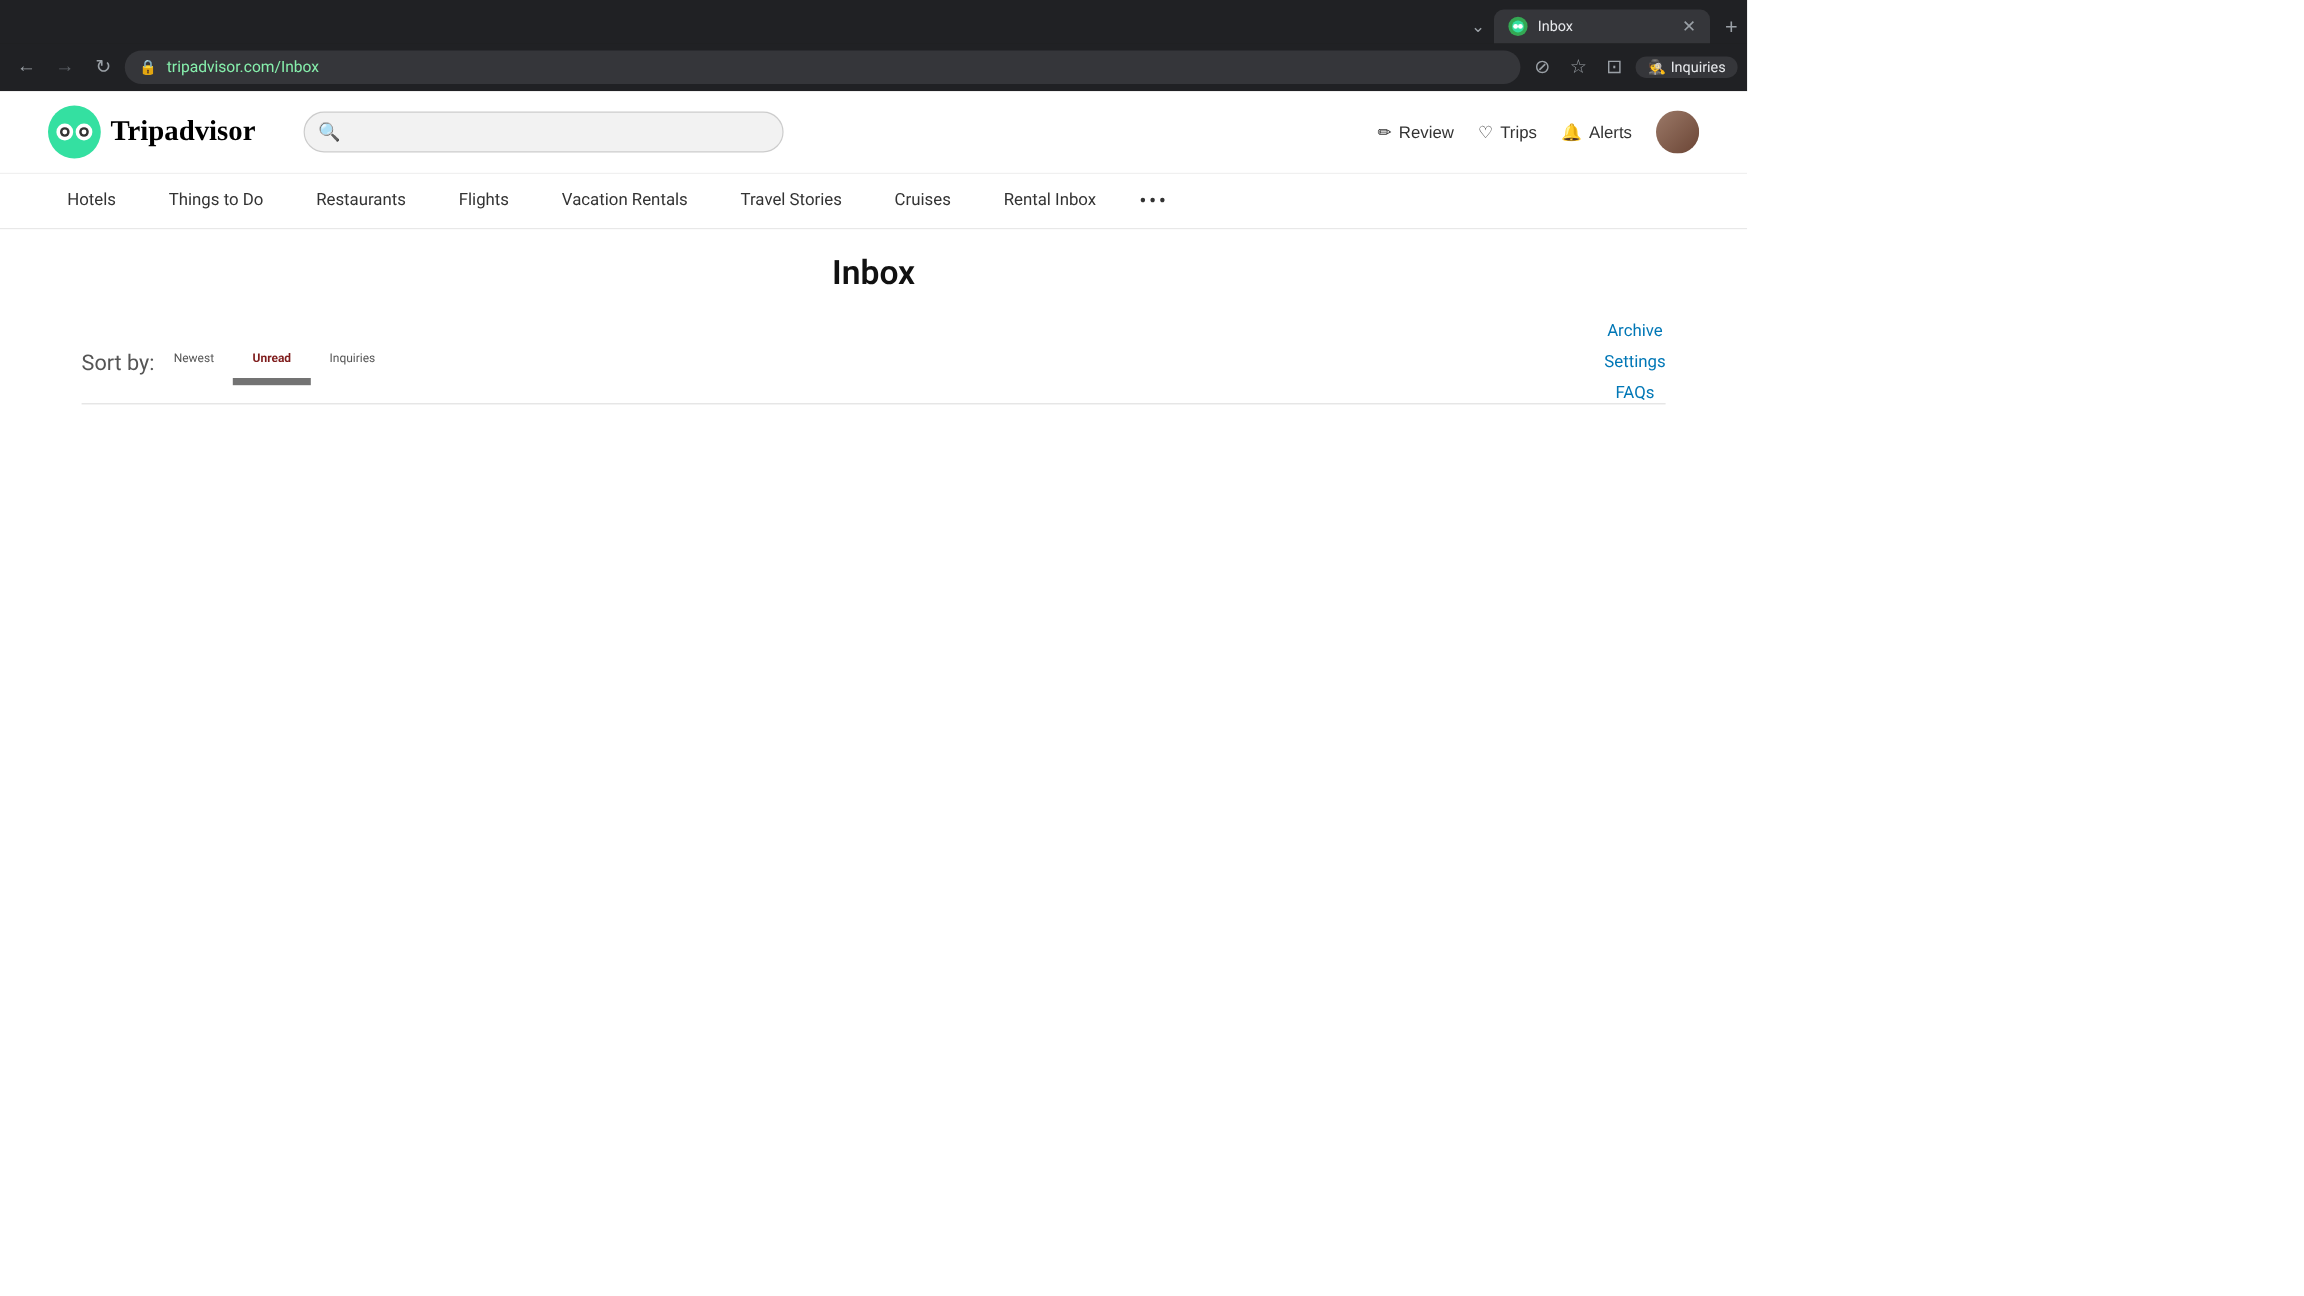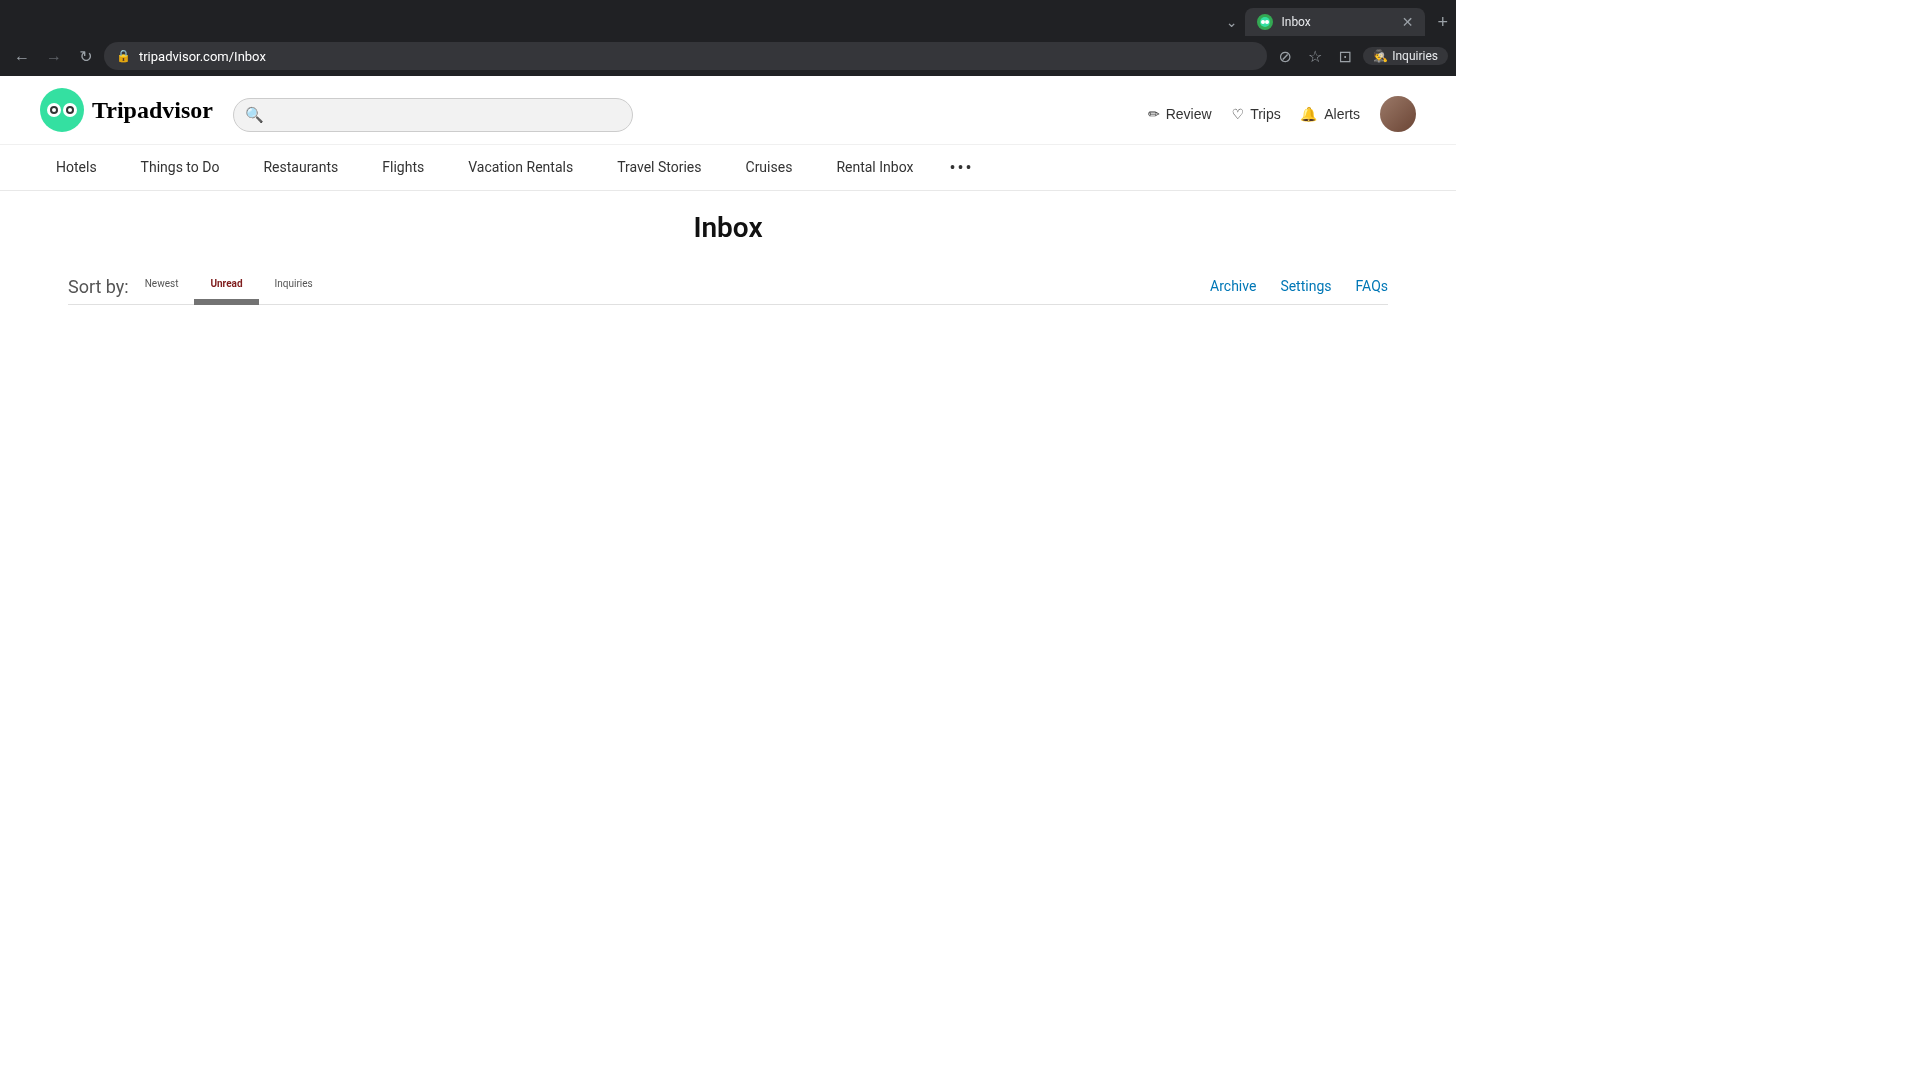--- a/index.html
+++ b/index.html
@@ -14,30 +14,30 @@
     .tab-close { font-size: 14px; color: #9aa0a6; cursor: pointer; flex-shrink: 0; }
     .tab-new { background: none; border: none; color: #9aa0a6; font-size: 18px; padding: 0 8px; cursor: pointer; margin-left: 4px; }
     .tab-list-btn { color: #9aa0a6; font-size: 14px; padding: 0 8px; margin-left: auto; }
 
     .address-bar-row { display: flex; align-items: center; background: #202124; padding: 4px 8px; height: 40px; gap: 4px; }
     .nav-btn { background: none; border: none; color: #9aa0a6; font-size: 16px; width: 28px; height: 28px; border-radius: 50%; cursor: pointer; display: flex; align-items: center; justify-content: center; }
     .nav-btn:disabled { color: #5f6368; }
     .address-bar { flex: 1; background: #35363a; border-radius: 20px; height: 28px; display: flex; align-items: center; padding: 0 12px; gap: 8px; }
     .address-lock { font-size: 12px; color: #9aa0a6; }
     .address-text { font-size: 13px; color: #e8eaed; flex: 1; }
-    .address-text span { color: #ffffff; }
+    .address-text span { color: #86efac; }
     .toolbar-icons { display: flex; align-items: center; gap: 2px; }
     .toolbar-icon-btn { background: none; border: none; color: #9aa0a6; font-size: 16px; width: 28px; height: 28px; border-radius: 50%; cursor: pointer; display: flex; align-items: center; justify-content: center; }
     .incognito-badge { background: #35363a; border-radius: 12px; padding: 2px 10px; font-size: 12px; color: #e8eaed; display: flex; align-items: center; gap: 4px; cursor: pointer; }
 
     
     .page { background: #fff; }
 
     
-    .site-header { display: flex; align-items: flex-end; padding: 12px 40px; border-bottom: 1px solid #f0f0f0; }
+    .site-header { display: flex; align-items: center; padding: 12px 40px; border-bottom: 1px solid #f0f0f0; gap: 20px; }
     .logo { display: flex; align-items: center; gap: 8px; text-decoration: none; flex-shrink: 0; }
     .logo-icon { width: 44px; height: 44px; background: #34e0a1; border-radius: 50%; display: flex; align-items: center; justify-content: center; font-size: 20px; }
     .logo-text { font-size: 24px; font-weight: 700; color: #000; font-family: 'Georgia', serif; }
     .search-bar { flex: 1; max-width: 400px; position: relative; margin: 0 20px; }
     .search-bar input { width: 100%; border: 1px solid #ccc; border-radius: 24px; padding: 8px 16px 8px 40px; font-size: 14px; outline: none; background: #f2f2f2; }
     .search-icon { position: absolute; left: 12px; top: 50%; transform: translateY(-50%); color: #555; font-size: 15px; }
     .header-actions { display: flex; align-items: center; gap: 20px; margin-left: auto; }
     .header-action-btn { display: flex; align-items: center; gap: 6px; background: none; border: none; cursor: pointer; font-size: 14px; color: #333; font-weight: 500; }
     .avatar { width: 36px; height: 36px; border-radius: 50%; background: #8B5E3C; overflow: hidden; cursor: pointer; }
     .avatar-img { width: 100%; height: 100%; object-fit: cover; background: linear-gradient(135deg, #8B6355, #5D3A2A); }
@@ -50,21 +50,21 @@
     
     .main-content { max-width: 1400px; margin: 0 auto; padding: 20px 40px; }
     .page-title { text-align: center; font-size: 28px; font-weight: 600; color: #111; margin-bottom: 24px; }
 
     
     .inbox-toolbar { display: flex; align-items: center; border-bottom: 1px solid #e0e0e0; padding-bottom: 0; margin-bottom: 0; }
     .sort-label { font-size: 18px; color: #555; margin-right: 0; }
     .inbox-tabs { display: flex; gap: 0; }
     .inbox-tab { padding: 10px 16px; font-size: 10px; color: #555; cursor: pointer; border-bottom: 2px solid transparent; margin-bottom: -1px; }
     .inbox-tab.active { color: #7f1d1d; font-weight: 700; border-bottom: 6px solid #737373; }
-    .inbox-actions { margin-left: auto; display: flex; gap: 24px; align-items: center; }
+    .inbox-actions { margin-left: auto; display: flex; gap: 10px; align-items: center; flex-direction: column; }
     .inbox-action-link { font-size: 14px; color: #0077b6; cursor: pointer; text-decoration: none; }
 
     .empty-message { text-align: center; padding: 60px 20px; font-size: 15px; color: #555; }
   </style>
 </head>
 <body>
 
 <div class="browser-chrome">
   <div class="tab-bar">
     <span class="tab-list-btn">⌄</span>

